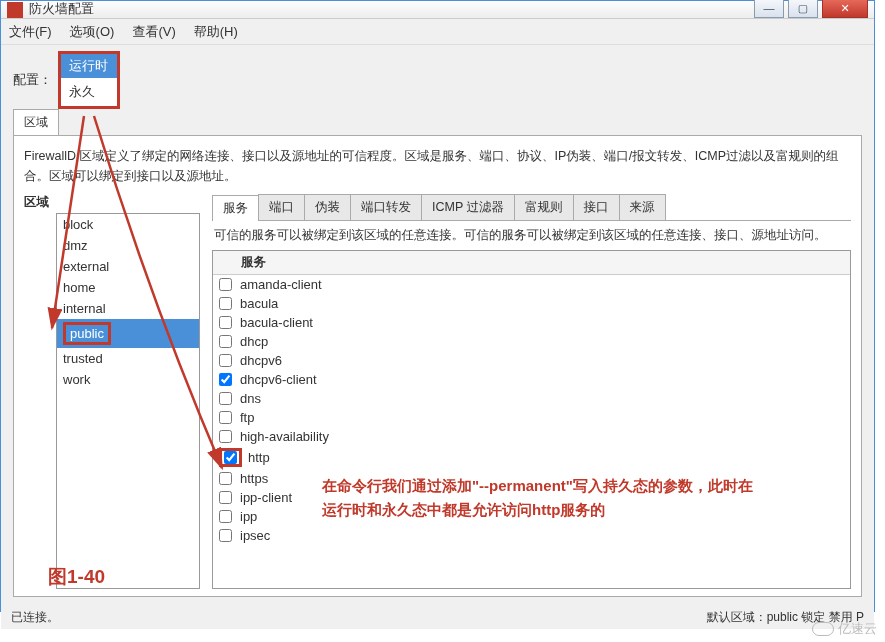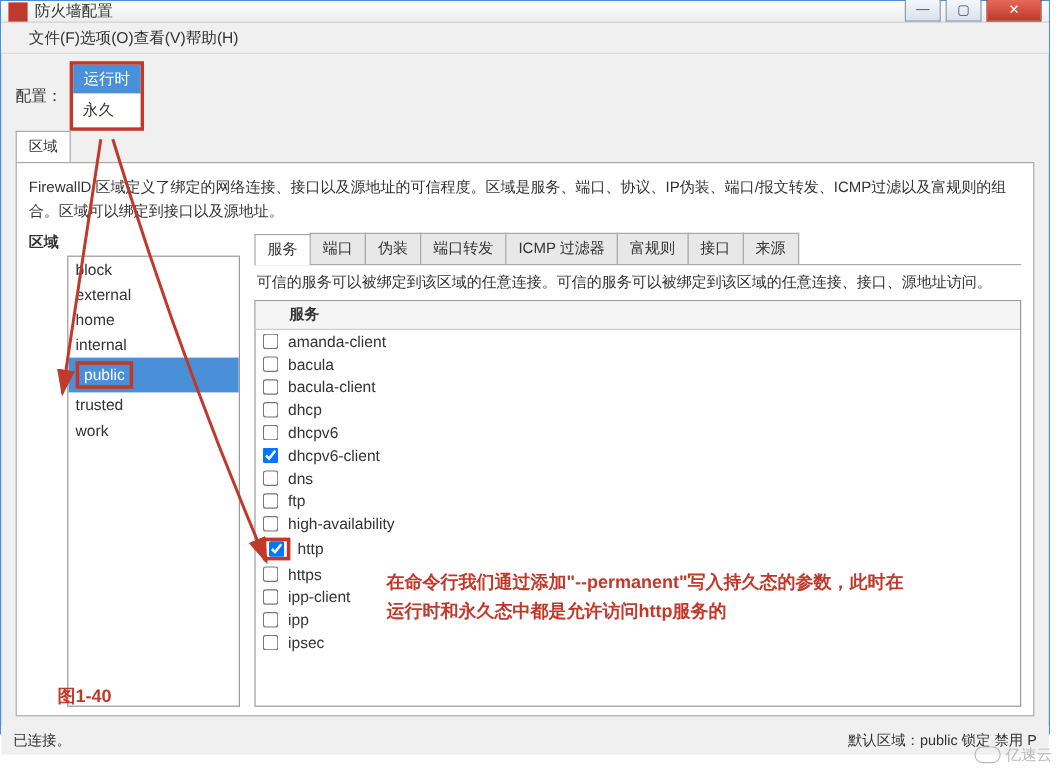--- a/index.html
+++ b/index.html
@@ -7,27 +7,27 @@
     
     .window { border: 1px solid #4a90d9; width: 875px; height: 612px; position: relative; background: #f0f0f0; }
     
     .titlebar { height: 18px; background: linear-gradient(#fdfdfd, #ededed); border-bottom: 1px solid #ccc; display: flex; align-items: flex-end; padding: 0 6px; }
     .titlebar-icon { width: 16px; height: 16px; background: #c0392b; margin-right: 6px; }
     .titlebar-title { flex: 1; font-size: 13px; color: #333; }
     .titlebar-controls { display: flex; gap: 4px; }
     .tb-btn { width: 30px; height: 20px; border: 1px solid #8a9bad; background: linear-gradient(#f6f8fb,#d9e2ee); display:flex; align-items:center; justify-content:center; font-size:11px; color:#3a4a5e;}
     .tb-btn.close { background: linear-gradient(#e86b5c,#c0392b); color:#fff; border-color:#a3332a; width:46px;}
     
-    .menubar { height: 26px; background: #f0f0f0; display: flex; align-items: center; padding: 0 23px; border-bottom: 1px solid #ddd;}
+    .menubar { height: 26px; background: #f0f0f0; display: flex; align-items: center; padding: 0 8px; gap: 18px; border-bottom: 1px solid #ddd;}
     .menubar span { font-size: 13px; color: #333; }
     
     .config-row { display: flex; align-items: center; padding: 6px 12px 2px; gap: 6px; }
     .config-label { font-size: 13px; }
     .config-drop { border: 3px solid #c0392b; width: 62px; background:#fff; }
-    .config-drop .opt1 { background:#4a90d9; color:#fff; padding:3px 8px;text-align:center; }
+    .config-drop .opt1 { background:#4a90d9; color:#fff; padding:3px 8px; }
     .config-drop .opt2 { background:#fff; padding:5px 8px; }
     
     .zone-tab-row { padding: 0 12px; margin-top: -2px;}
     .zone-tab { display:inline-block; background:#fff; border:1px solid #aaa; border-bottom:none; padding:4px 10px; font-size:12px;}
     
     .main-panel { margin: 0 12px 8px; background:#fff; border:1px solid #aaa; padding:10px 10px 4px; height: 462px; position:relative; }
     .desc-text { font-size: 12.5px; line-height: 1.6; color:#333; margin-bottom: 8px; }
     
     .cols { display:flex; gap:12px; height: 395px; }
     
@@ -45,21 +45,21 @@
     
     .svc-desc { font-size:12.5px; padding:6px 2px; }
     .svc-list { flex:1; border:1px solid #999; background:#fff; overflow:hidden;}
     .svc-hdr { border-bottom:1px solid #ccc; padding:3px 8px 3px 28px; font-size:12.5px; background:#f5f5f5; font-weight:bold;}
     .svc-item { display:flex; align-items:center; padding:2px 6px; font-size:13px;}
     .svc-item input { margin-right:8px; }
     .http-chkbox-border { border:3px solid #c0392b; padding:0 2px; display:inline-flex; align-items:center; margin-right:0;}
     .http-chkbox-border input{margin-right:0;}
     .svc-item.http-row .lbl{margin-left:6px;}
     
-    .figure-label { position:absolute; bottom:6px; left:34px; color:#c0392b; font-weight:bold; font-size:15px;}
+    .figure-label { position:absolute; bottom:6px; left:34px; color:#c0392b; font-weight:bold; font-size:19px;}
     
     .statusbar { height:24px; display:flex; align-items:center; padding:0 10px; font-size:12px; background:#f0f0f0; justify-content:space-between;}
     
     .annotation { position:absolute; color:#c0392b; font-weight:bold; font-size:15px; line-height:1.6; left:322px; top:474px; width:550px; z-index:50;}
     
     .arrow-svg { position:absolute; top:0; left:0; pointer-events:none; z-index:40;}
     
     .watermark { position:absolute; right:8px; bottom:4px; font-size:13px; color:#bbb; display:flex; align-items:center; gap:4px;}
     .watermark .cloud { width:22px; height:14px; border:1.5px solid #bbb; border-radius:10px; position:relative;}
   </style>
@@ -97,20 +97,21 @@
   </div>
 
   <div class="main-panel">
     <div class="desc-text">FirewallD 区域定义了绑定的网络连接、接口以及源地址的可信程度。区域是服务、端口、协议、IP伪装、端口/报文转发、ICMP过滤以及富规则的组合。区域可以绑定到接口以及源地址。</div>
 
     <div class="cols">
       <div class="left-col">
         <div class="hdr">区域</div>
         <div class="zone-list" id="zone-list">
             <div class="item">block</div>
+            <div class="item">dmz</div>
             <div class="item">external</div>
             <div class="item">home</div>
             <div class="item">internal</div>
             <div class="item selected"><span class="public-box">public</span></div>
             <div class="item">trusted</div>
             <div class="item">work</div>
           </div>
       </div>
 
       <div class="right-col">

